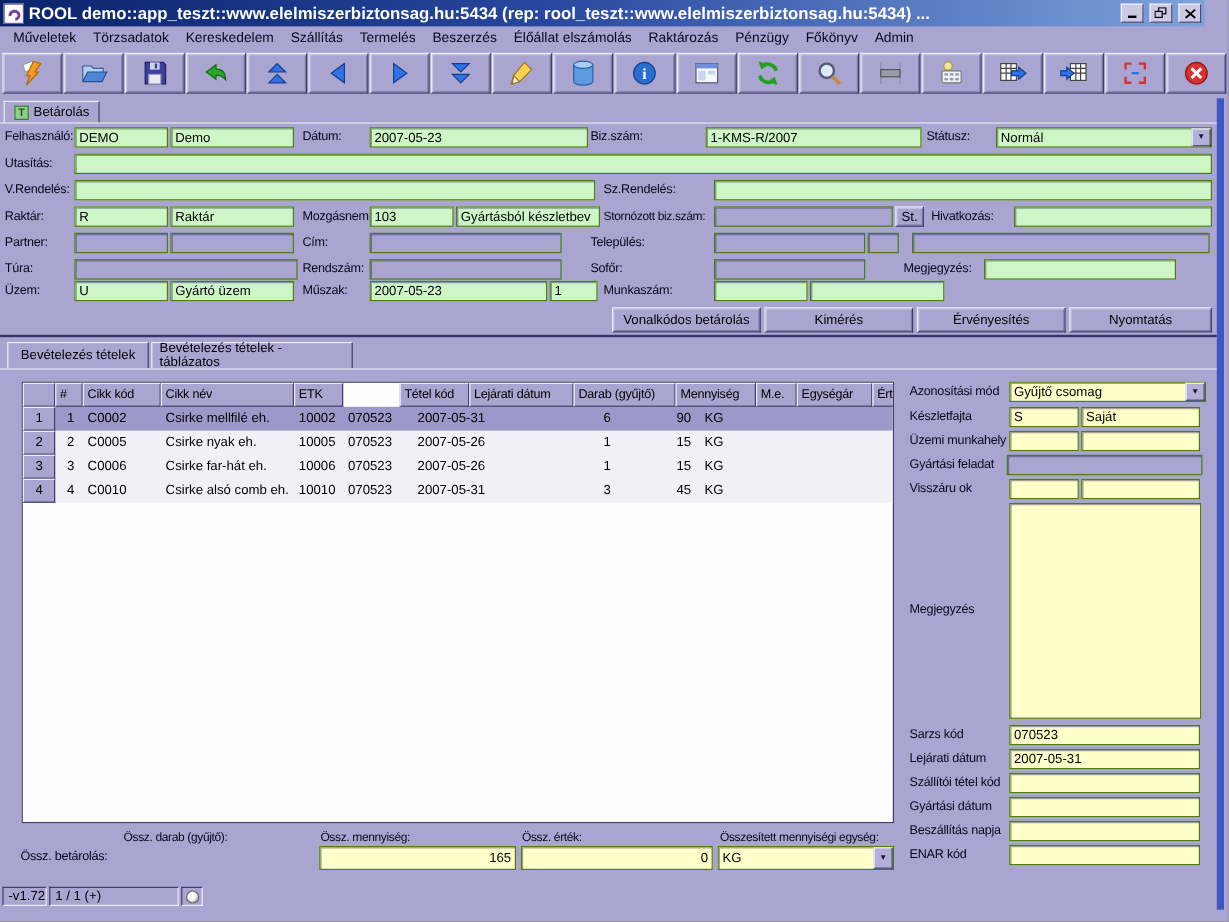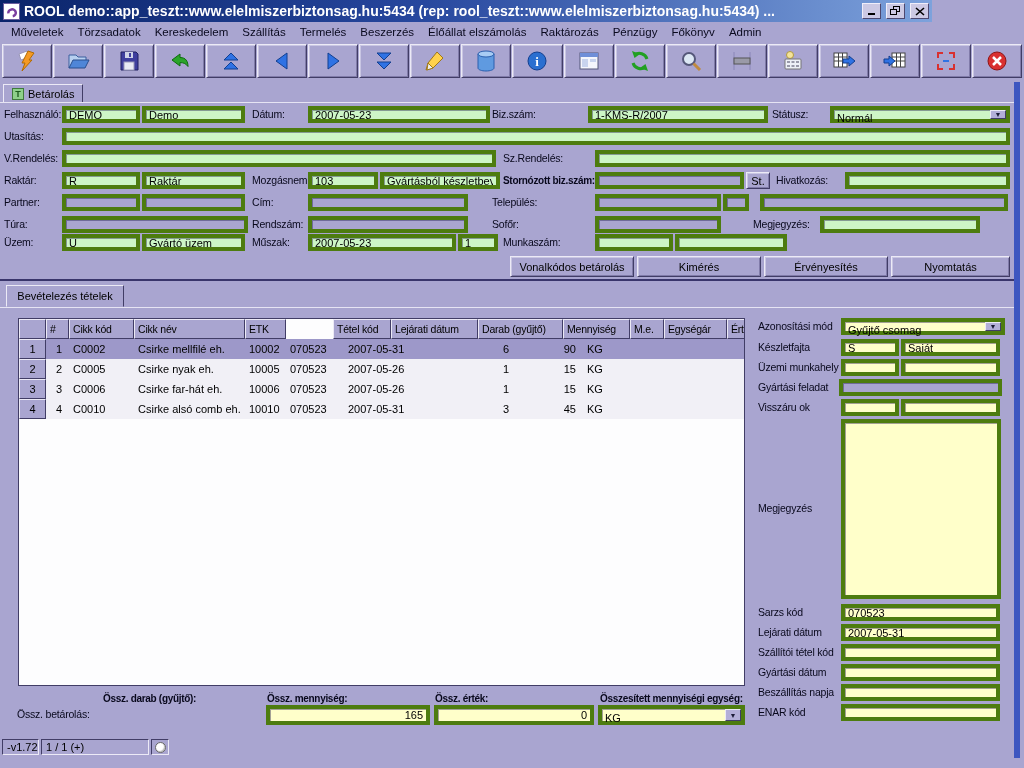--- a/index.html
+++ b/index.html
@@ -1,39 +1,39 @@
 <!DOCTYPE html>
 <html><head>
 <meta charset="utf-8">
 <style>
   html,body{margin:0;padding:0;background:#888;}
   *{box-sizing:border-box;}
   .window{position:relative;width:1024px;height:768px;background:#a9a5d0;overflow:hidden;
           font-family:"Liberation Sans",sans-serif;color:#000;}
   
-  .titlebar{position:absolute;left:0;top:0;width:932px;height:22px;
+  .titlebar{position:absolute;left:0;top:0;width:1004px;height:22px;
     background:linear-gradient(90deg,#0a246a 0%,#27479e 45%,#7da2dc 100%);
     display:flex;align-items:center;padding:0 3px;gap:4px;}
   .titlebar .title{flex:1;color:#fff;font-weight:bold;font-size:14px;white-space:nowrap;overflow:hidden;}
   .appicon{width:17px;height:17px;background:#fff;border:1px solid #6b5e9e;display:flex;align-items:center;justify-content:center;}
   .wbtn{width:19px;height:16px;background:#ccc9e4;border:1px solid;border-color:#f0eefa #4d4870 #4d4870 #f0eefa;
         display:flex;align-items:center;justify-content:center;margin-left:1px;}
   
   .menubar{position:absolute;left:0;top:22px;width:1024px;height:20px;display:flex;align-items:center;padding-left:4px;}
   .menu-item{font-size:11.5px;padding:2px 7px;white-space:nowrap;color:#09091e;}
   
   .toolbar{position:absolute;left:0;top:43px;width:1024px;height:36px;display:flex;gap:1px;padding:1px 2px;}
   .tbtn{flex:1;background:#a9a5d0;border:1px solid;border-color:#eceaf6 #413d66 #413d66 #eceaf6;
         box-shadow:inset 1px 1px 0 #c9c6e3,inset -1px -1px 0 #807ba9;
         display:flex;align-items:center;justify-content:center;padding:0;}
   .tbtn svg{width:24px;height:24px;}
   
   .lbl{position:absolute;font-size:10.5px;letter-spacing:-0.2px;height:17px;line-height:17px;white-space:nowrap;color:#08081c;}
-  .sm{font-size:10px;letter-spacing:-0.3px;font-weight:bold;}
-  .fld{position:absolute;height:17px;border:4px solid #4d7c0f;box-shadow:inset 1px 1px 0 rgba(25,20,70,.4);
+  .sm{font-size:10px;letter-spacing:-0.3px;}
+  .fld{position:absolute;height:17px;border:1px solid #4d7c0f;box-shadow:inset 1px 1px 0 rgba(25,20,70,.4);
        font-family:"Liberation Sans",sans-serif;font-size:11px;padding:1px 3px;color:#000;outline:none;border-radius:0;}
   .green{background:#cdf5c6;}
   .yellow{background:#ffffca;}
   .dis{background:#a9a5d0;}
   .num{text-align:right;}
   .dd{display:flex;align-items:stretch;padding:0;}
   .dd .val{flex:1;padding:1px 3px;font-size:11px;line-height:14px;}
   .dd .arrow{width:16px;background:#b3afd8;border:1px solid;border-color:#eceaf6 #413d66 #413d66 #eceaf6;
              display:flex;align-items:center;justify-content:center;font-size:7px;color:#1c1c38;}
   .btn3d{position:absolute;background:#a9a5d0;border:1px solid;border-color:#eceaf6 #413d66 #413d66 #eceaf6;
@@ -316,20 +316,21 @@
   <input class="fld green" style="left: 595px; top: 234px; width: 78px;" readonly="">
   <input class="fld green" style="left: 675px; top: 234px; width: 112px;" readonly="">
 
   <button class="btn3d" style="left:510px;top:256px;width:124px;height:21px">Vonalkódos betárolás</button>
   <button class="btn3d" style="left:637px;top:256px;width:124px;height:21px">Kimérés</button>
   <button class="btn3d" style="left:764px;top:256px;width:124px;height:21px">Érvényesítés</button>
   <button class="btn3d" style="left:891px;top:256px;width:119px;height:21px">Nyomtatás</button>
 
   <div class="divider"></div>
   <div class="dtab" style="left:6px;width:118px">Bevételezés tételek</div>
+  <div class="dtab" style="left:126px;width:168px">Bevételezés tételek - táblázatos</div>
   <div class="tabline" style="left:0;top:307px;width:1014px"></div>
 
   <div class="grid" id="grid">
       <div class="ghead">
         <div class="hcell" style="width: 27px;"></div>
         <div class="hcell" style="width: 23px;">#</div>
         <div class="hcell" style="width: 65px;">Cikk kód</div>
         <div class="hcell" style="width: 111px;">Cikk név</div>
         <div class="hcell" style="width: 41px;">ETK</div>
         <div class="hcell" style="width: 58px; margin-left: 47px;">Tétel kód</div>

